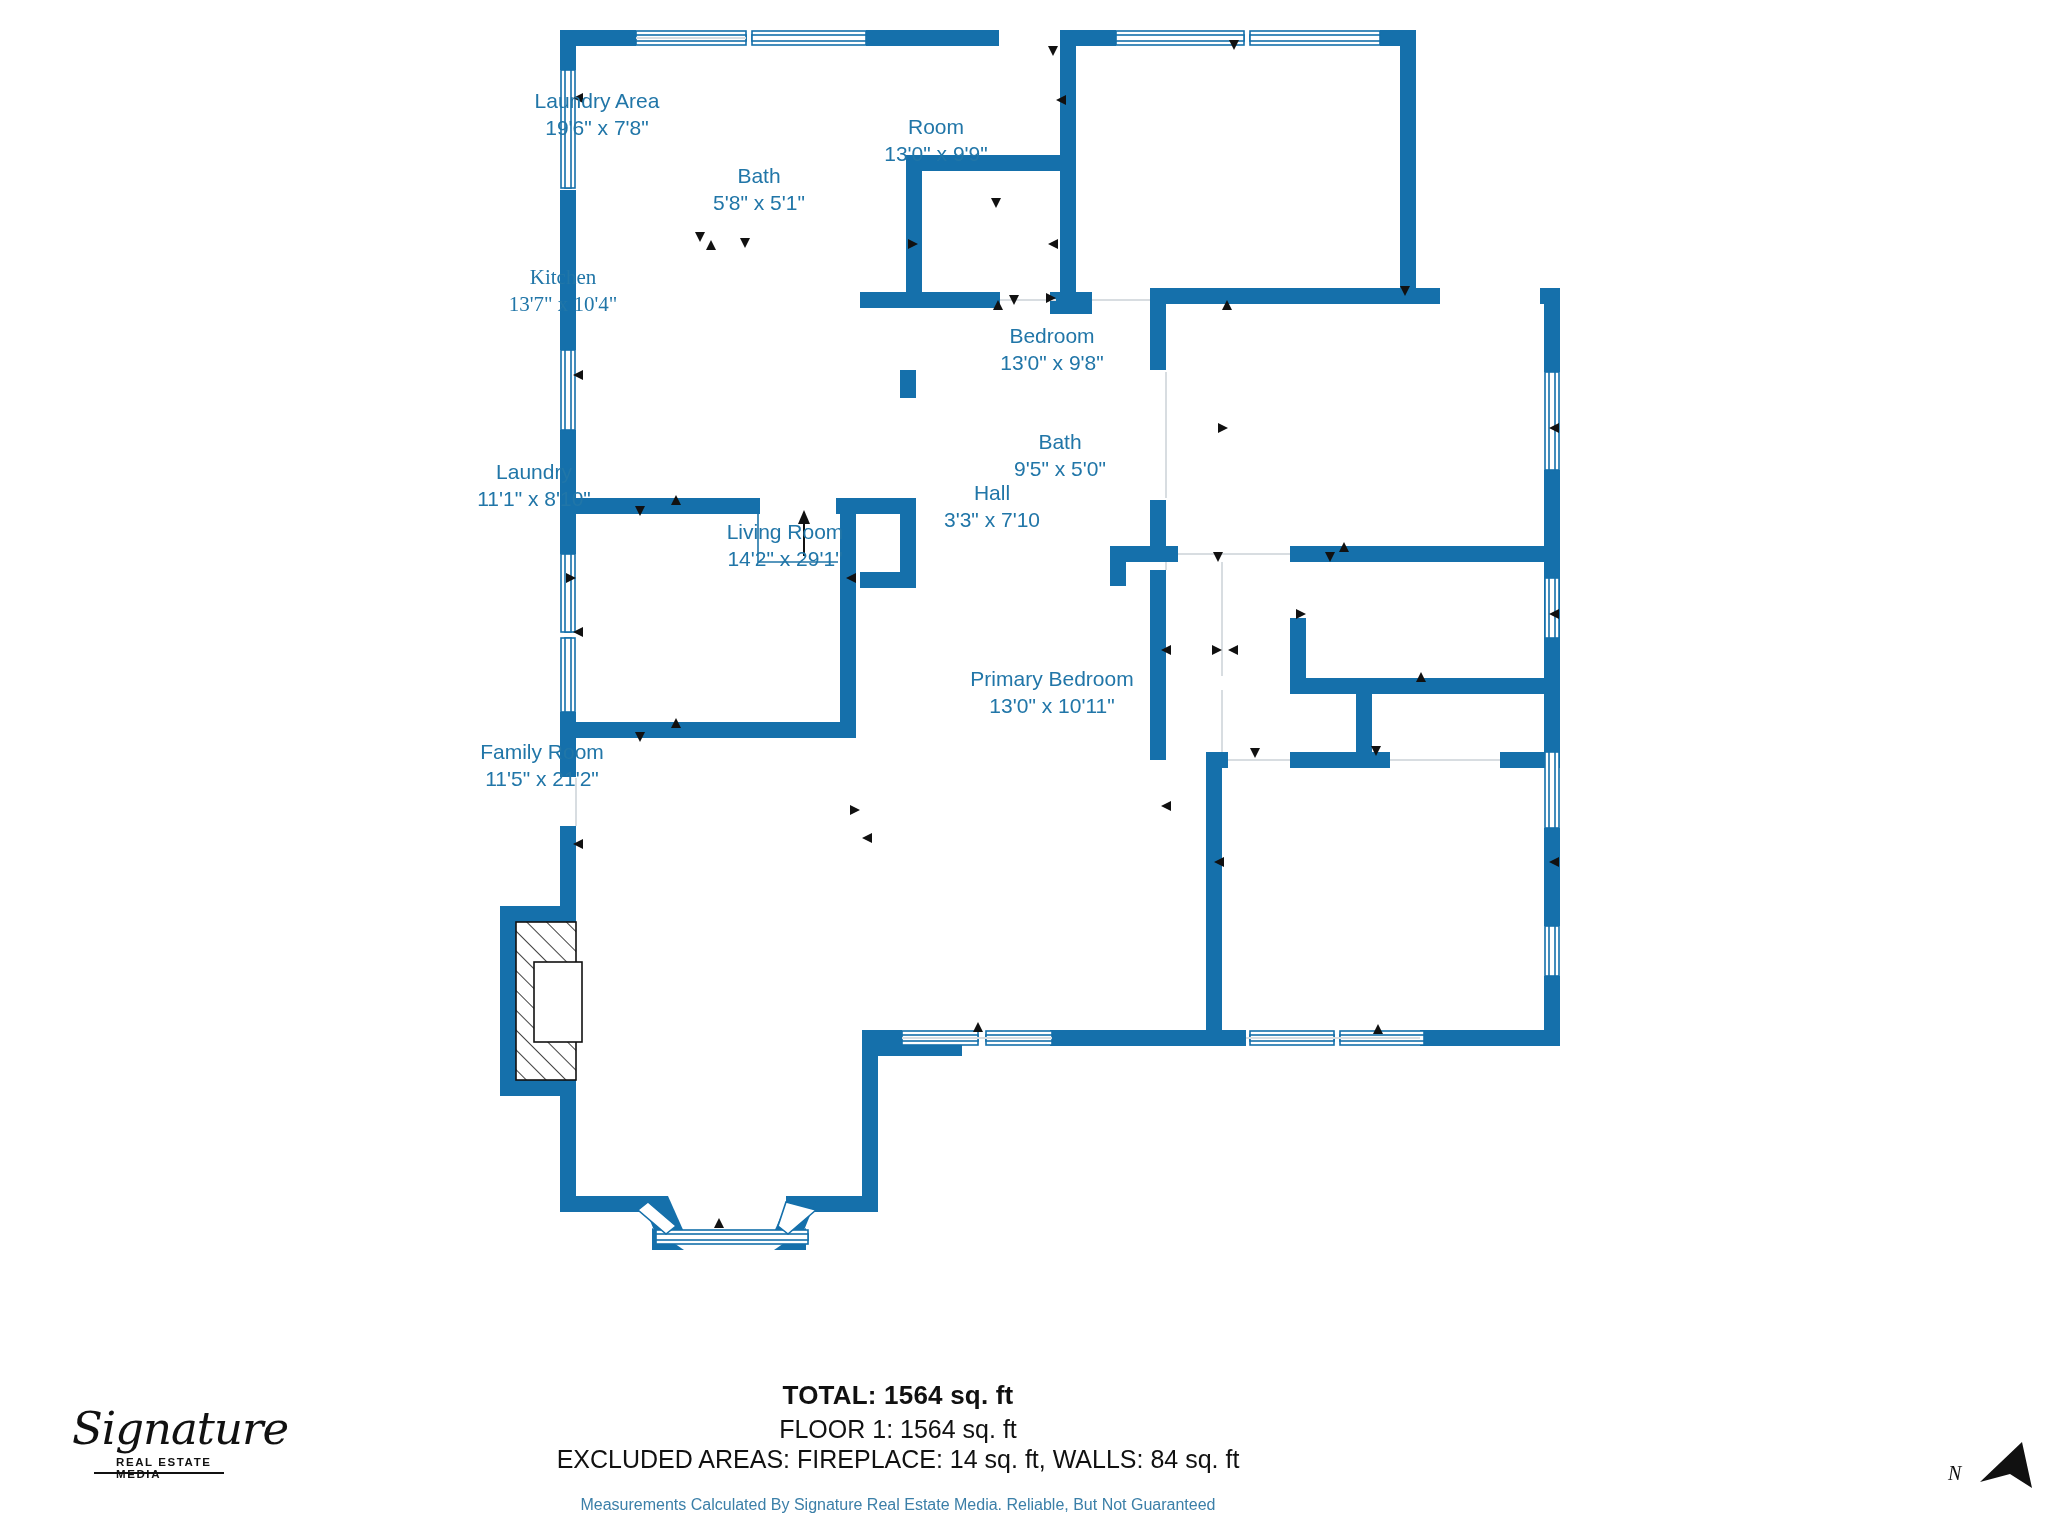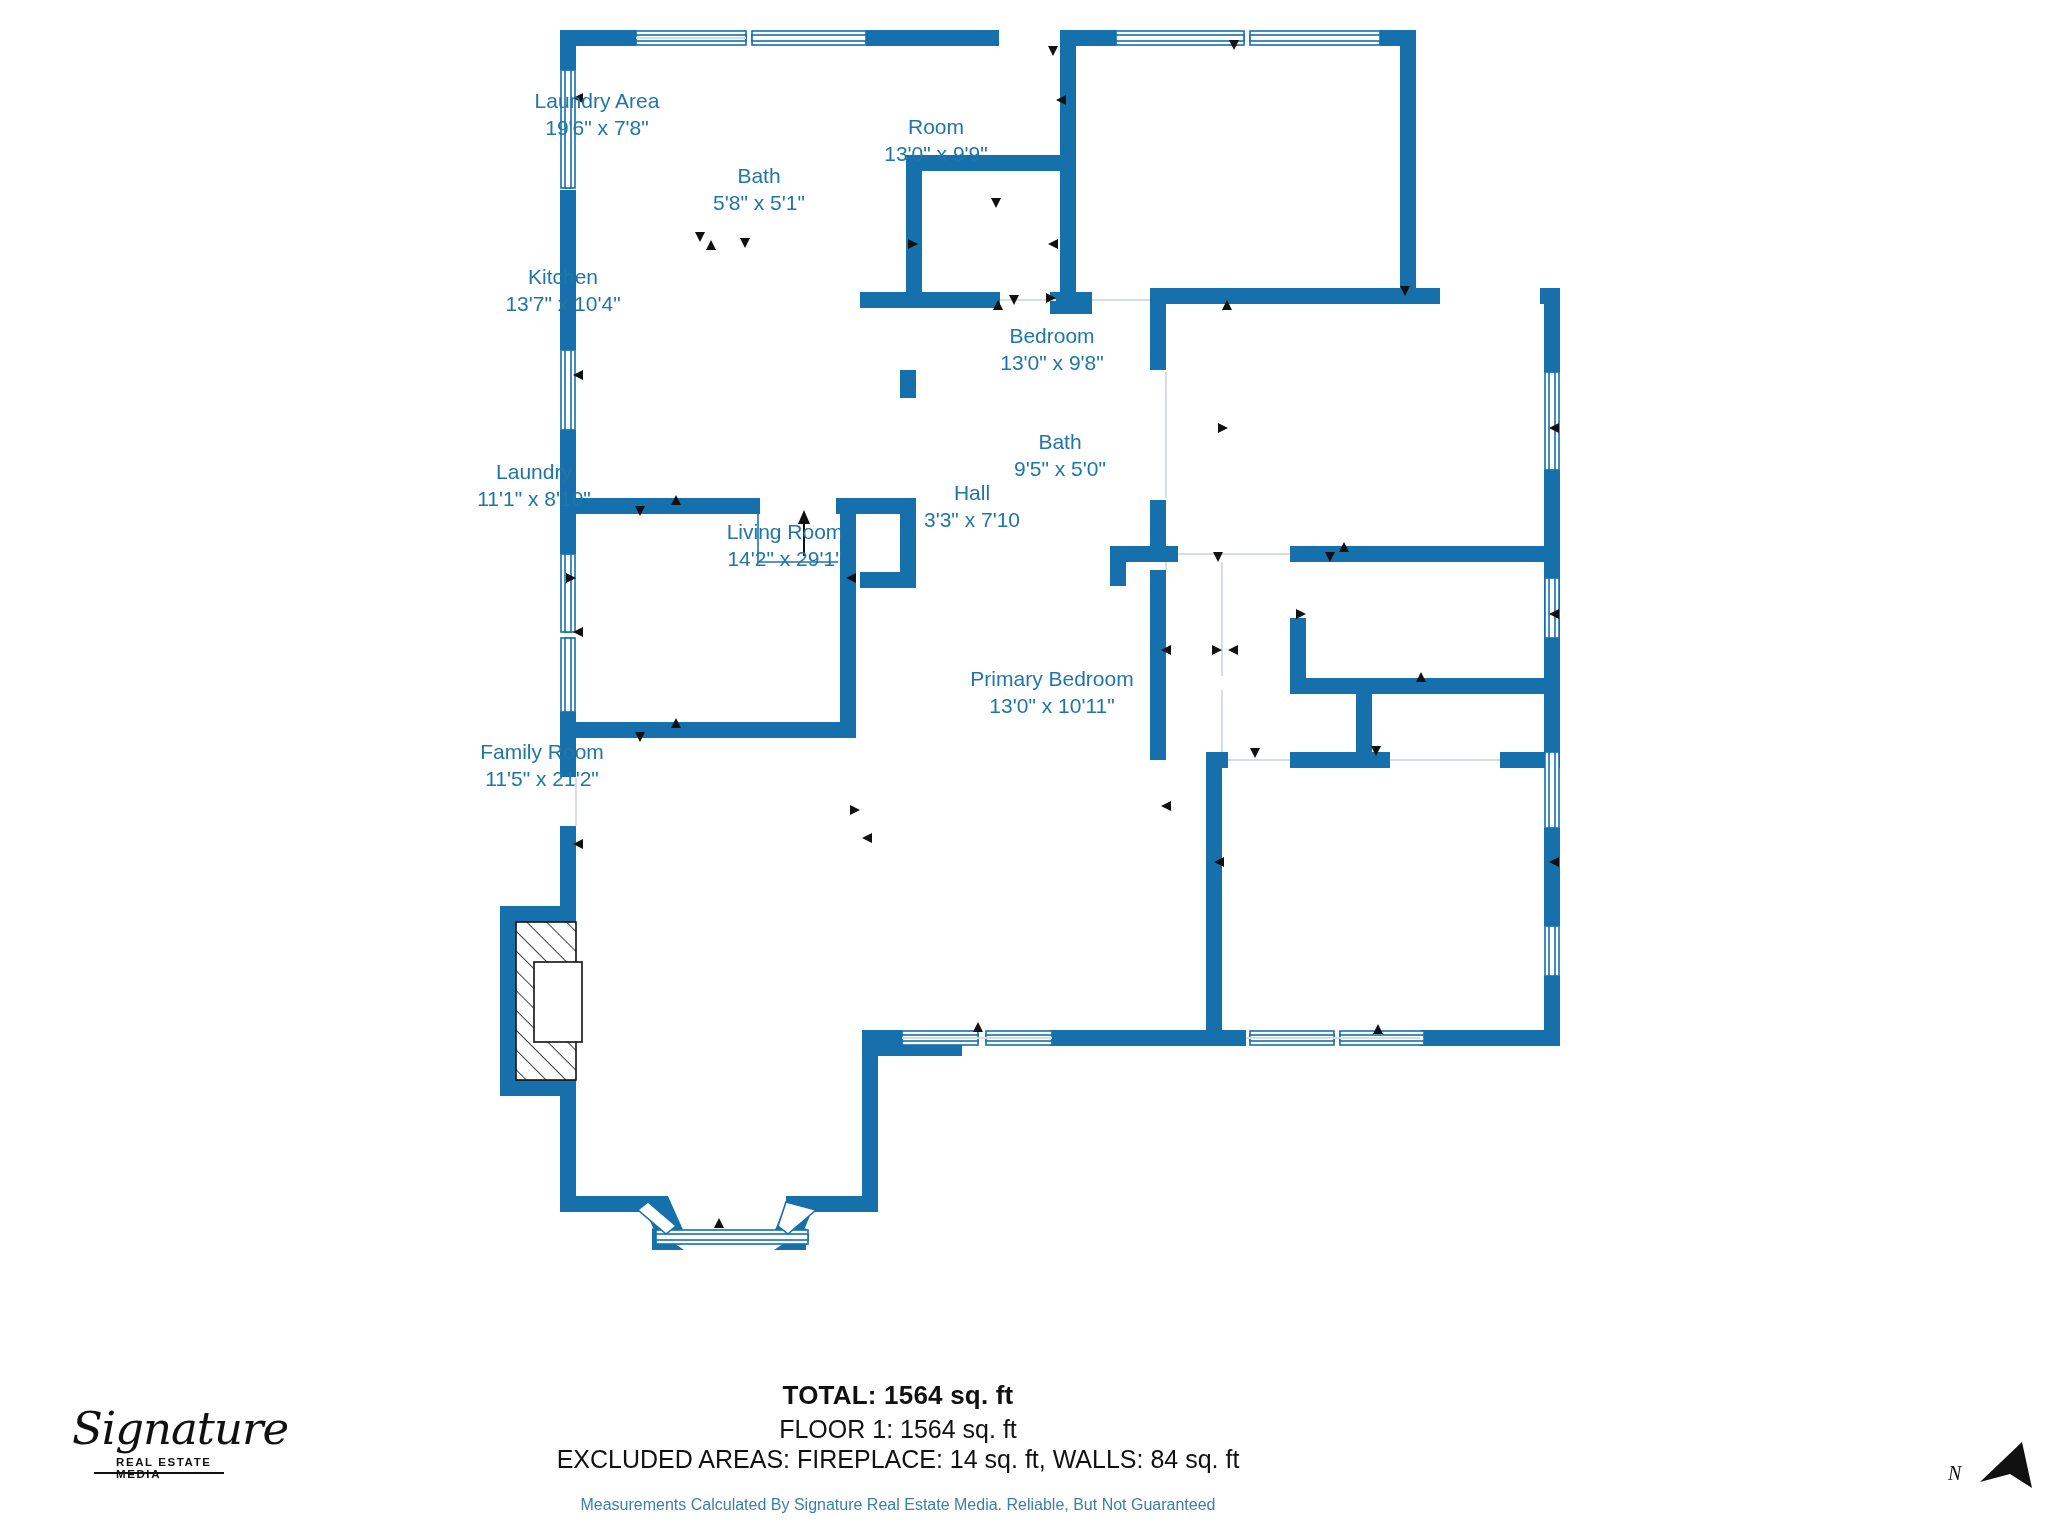--- a/index.html
+++ b/index.html
@@ -278,37 +278,37 @@
   <span class="rd">19'6" x 7'8"</span>
 </div>
 <div class="room-label" style="left:936px;top:141px;">
   <span class="rn">Room</span>
   <span class="rd">13'0" x 9'9"</span>
 </div>
 <div class="room-label" style="left:759px;top:190px;">
   <span class="rn">Bath</span>
   <span class="rd">5'8" x 5'1"</span>
 </div>
-<div class="room-label" style="left:563px;top:291px;">
+<div class="room-label" style="left:563px;top:291px;font-family:Liberation Serif, serif;">
   <span class="rn">Kitchen</span>
   <span class="rd">13'7" x 10'4"</span>
 </div>
 <div class="room-label" style="left:1052px;top:333px;margin-top:17px;">
   <span class="rn">Bedroom</span>
   <span class="rd">13'0" x 9'8"</span>
 </div>
 <div class="room-label" style="left:1060px;top:456px;">
   <span class="rn">Bath</span>
   <span class="rd">9'5" x 5'0"</span>
 </div>
 <div class="room-label" style="left:534px;top:486px;">
   <span class="rn">Laundry</span>
   <span class="rd">11'1" x 8'10"</span>
 </div>
-<div class="room-label" style="left:972px;top:507px;">
+<div class="room-label" style="left:992px;top:507px;">
   <span class="rn">Hall</span>
   <span class="rd">3'3" x 7'10</span>
 </div>
 <div class="room-label" style="left:785px;top:546px;">
   <span class="rn">Living Room</span>
   <span class="rd">14'2" x 29'1"</span>
 </div>
 <div class="room-label" style="left:1052px;top:693px;">
   <span class="rn">Primary Bedroom</span>
   <span class="rd">13'0" x 10'11"</span>

